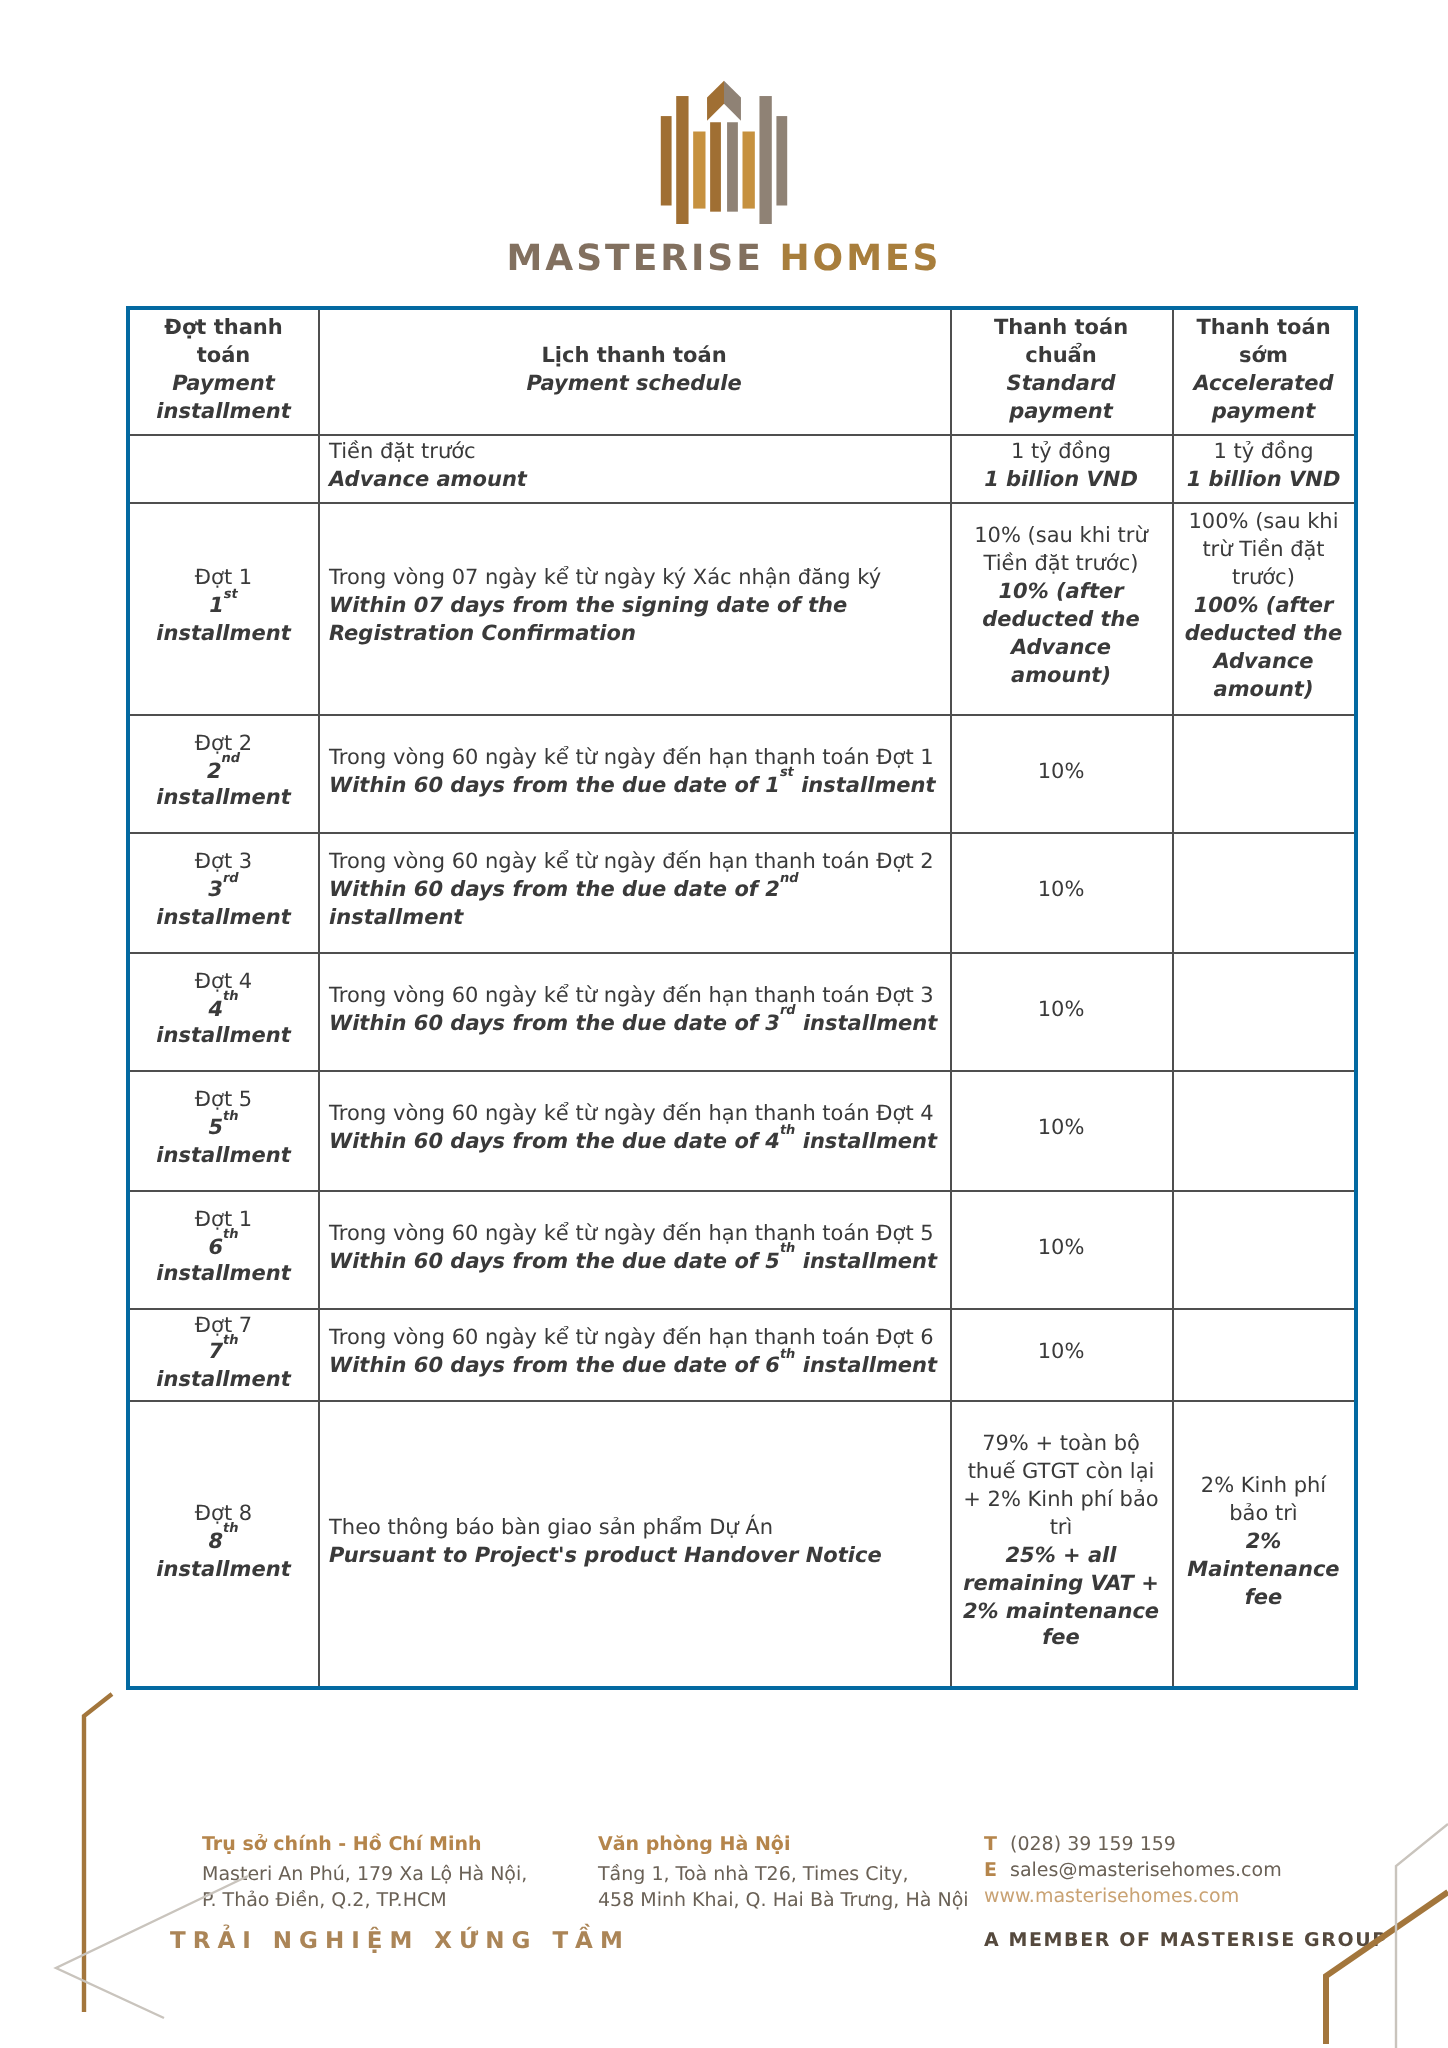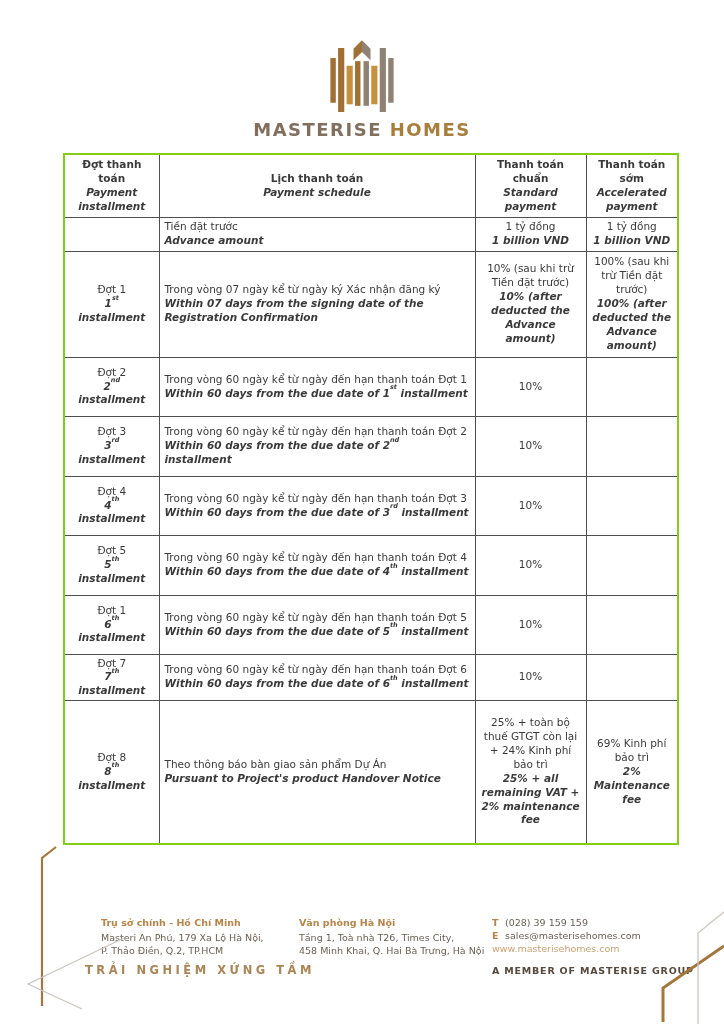--- a/index.html
+++ b/index.html
@@ -18,21 +18,21 @@
   table.pay{
     position:absolute;left:63px;top:153px;width:614px;
     border-collapse:collapse;table-layout:fixed;
   }
   table.pay th,table.pay td{
     border:1px solid #4f4f4f;
     font-size:10.5px;line-height:1.32;
     padding:2px 5px;vertical-align:middle;
     overflow:hidden;
   }
-  table.pay{border:2px solid #84cc16;}
+  table.pay{border:2px solid #0369a1;}
   table.pay th{font-weight:bold;text-align:center;}
   th .en{font-style:italic;font-weight:bold;}
   td .en{font-style:italic;font-weight:bold;}
   td sup,th sup{font-size:0.62em;position:relative;top:-0.45em;line-height:0;}
   .c{text-align:center;}
   .l{text-align:left;}
   
   .footer{position:absolute;top:916px;left:0;width:724px;font-size:9.5px;color:#6a6156;}
   .f-col{position:absolute;top:0;line-height:1.38;margin-left:16px;}
   .f-col.hcm{left:85px;width:185px;}
@@ -223,25 +223,25 @@
         <tr style="height: 143px;">
           <td class="c">
             <div>Đợt 8</div>
             <div class="en">8<sup>th</sup> installment</div>
           </td>
           <td class="l">
             <div>Theo thông báo bàn giao sản phẩm Dự Án</div>
             <div class="en">Pursuant to Project's product Handover Notice</div>
           </td>
           <td class="c">
-            <div>25% + toàn bộ thuế GTGT còn lại + 24% Kinh phí bảo trì</div>
+            <div>79% + toàn bộ thuế GTGT còn lại + 2% Kinh phí bảo trì</div>
             <div class="en">25% + all remaining VAT + 2% maintenance fee</div>
           </td>
           <td class="c">
-            <div>69% Kinh phí bảo trì</div>
+            <div>2% Kinh phí bảo trì</div>
             <div class="en">2% Maintenance fee</div>
           </td>
         </tr>
       </tbody>
   </table>
 
   <div class="footer">
     <div class="f-col hcm">
       <div class="f-title">Trụ sở chính - Hồ Chí Minh</div>
       <div>Masteri An Phú, 179 Xa Lộ Hà Nội,</div>

